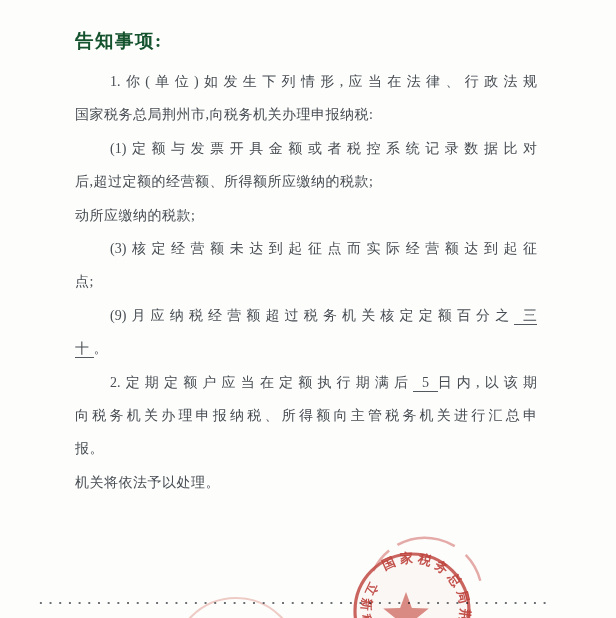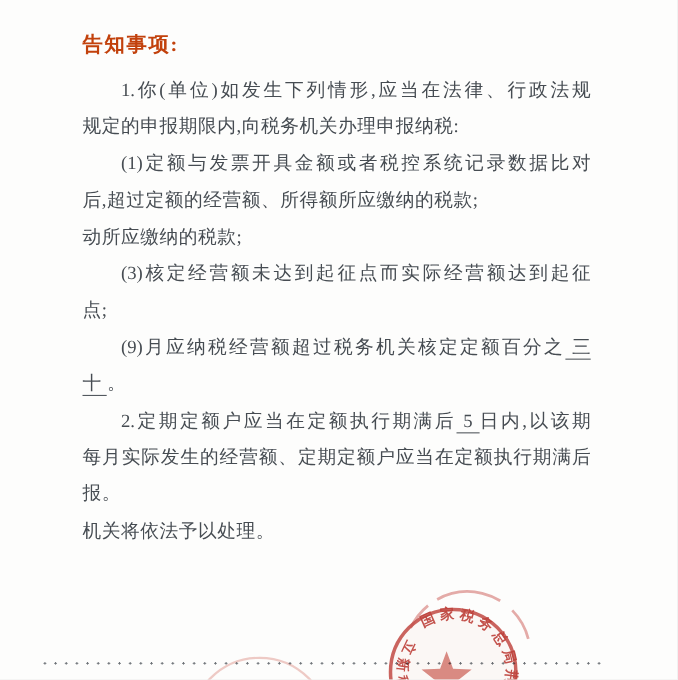--- a/index.html
+++ b/index.html
@@ -4,25 +4,25 @@
 <style>
   html,body { margin:0; padding:0; background:#e8e8e8; }
   .page {
     position:relative; width:616px; height:618px; margin:0 auto;
     background:#fdfdfc; overflow:hidden;
     font-family:"Liberation Serif","DejaVu Serif",serif;
   }
   .doc { position:absolute; left:75px; top:29px; width:462px; }
   .heading {
     margin:0; height:36px; line-height:24px;
-    font-size:18.5px; font-weight:bold; color:#c2410c; letter-spacing:1.5px;
+    font-size:18.5px; font-weight:bold; color:#14532d; letter-spacing:1.5px;
   }
   .line {
     height:33.4px; line-height:33.4px;
-    font-size:17px; color:#464c52; letter-spacing:0.5px;
+    font-size:14px; color:#464c52; letter-spacing:0.5px;
     text-align:left; white-space:nowrap;
   }
   .line.full { text-align:justify; text-align-last:justify; letter-spacing:0; white-space:normal; }
   .line.indent { padding-left:35px; }
   .u { border-bottom:1.2px solid #53595f; padding-bottom:1px; white-space:pre; }
   .dotted-line {
     position:absolute; left:36px; top:601px; width:514px; height:4px;
     background-image:radial-gradient(circle 1.1px at center, #6b7075 98%, rgba(0,0,0,0) 100%);
     background-size:9.7px 4px; background-repeat:repeat-x;
   }
@@ -35,30 +35,30 @@
 </style>
 </head>
 <body>
 
 <div class="page">
 
   <div class="doc">
     <h1 class="heading">告知事项:</h1>
     <div id="doc-lines">
         <div class="line indent full"><span>1.你(单位)如发生下列情形,应当在法律、行政法规</span></div>
-        <div class="line"><span>规定的申报期限内,向税务机关办理申报纳税:</span></div>
+        <div class="line"><span>国家税务总局荆州市,向税务机关办理申报纳税:</span></div>
         <div class="line indent full"><span>(1)定额与发票开具金额或者税控系统记录数据比对</span></div>
         <div class="line"><span>后,超过定额的经营额、所得额所应缴纳的税款;</span></div>
         <div class="line"><span>动所应缴纳的税款;</span></div>
         <div class="line indent full"><span>(3)核定经营额未达到起征点而实际经营额达到起征</span></div>
         <div class="line"><span>点;</span></div>
         <div class="line indent full"><span>(9)月应纳税经营额超过税务机关核定定额百分之</span><span class="u"> 三</span></div>
         <div class="line"><span class="u">十 </span><span>。</span></div>
         <div class="line indent full"><span>2.定期定额户应当在定额执行期满后</span><span class="u"> 5 </span><span>日内,以该期</span></div>
-        <div class="line full"><span>每月实际发生的经营额、定期定额户应当在定额执行期满后</span></div>
+        <div class="line full"><span>向税务机关办理申报纳税、所得额向主管税务机关进行汇总申</span></div>
         <div class="line"><span>报。</span></div>
         <div class="line"><span>机关将依法予以处理。</span></div>
       </div>
   </div>
 
   <div class="dotted-line"></div>
 
   <div class="ghost-seal-left"></div>
 
   <svg class="seal-svg" width="616" height="618" viewBox="0 0 616 618" aria-hidden="true">

